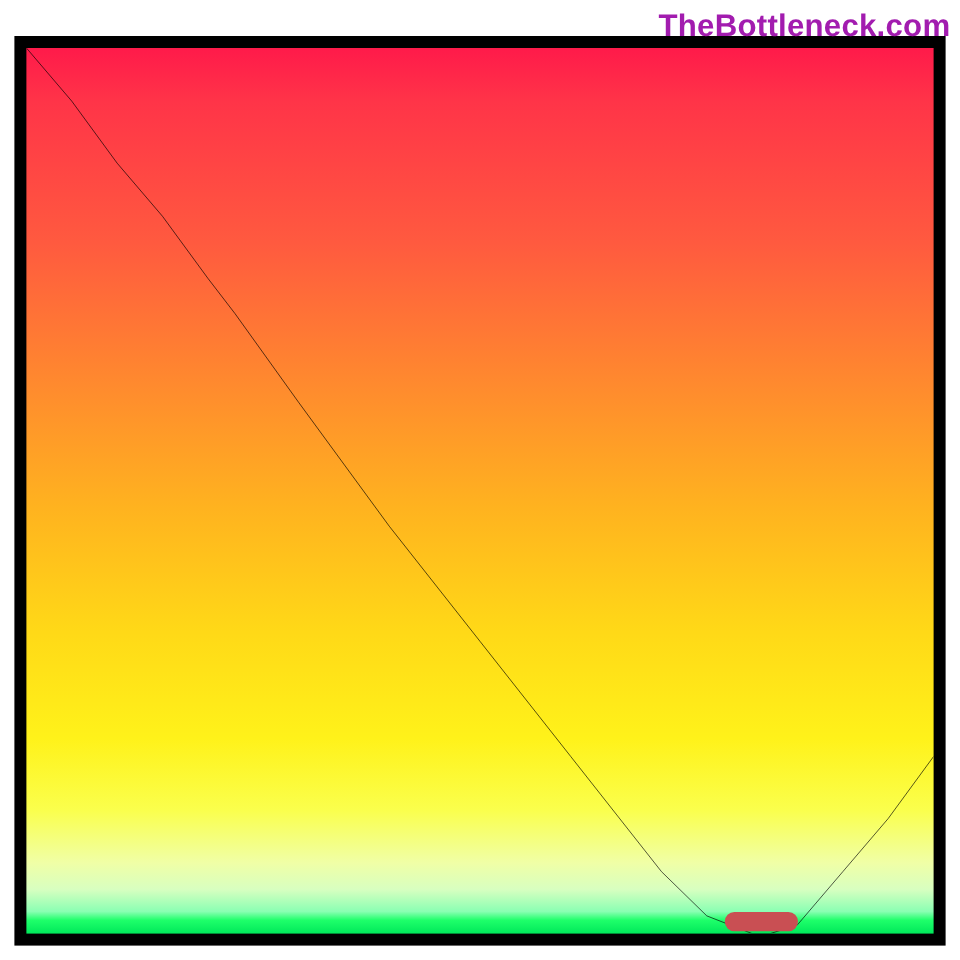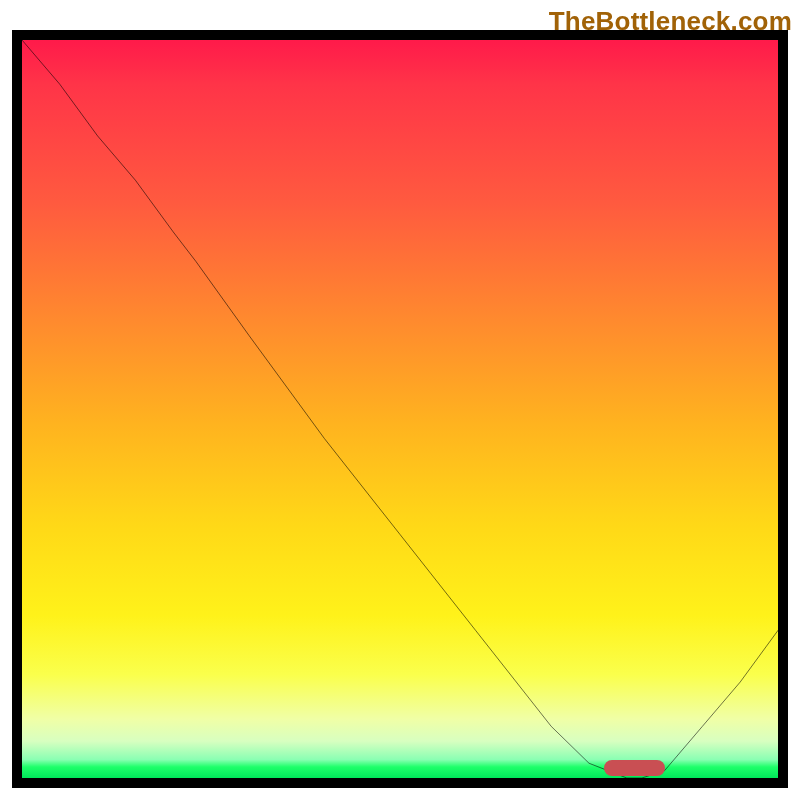--- a/index.html
+++ b/index.html
@@ -12,21 +12,21 @@
   }
   .container {
     position: relative;
     width: 800px;
     height: 800px;
   }
   .watermark {
     position: absolute;
     top: 6px;
     right: 8px;
-    color: #a16207;
+    color: #a21caf;
     font-size: 26px;
     font-weight: 600;
     letter-spacing: 0.2px;
     z-index: 10;
   }
   .frame {
     position: absolute;
     left: 12px;
     top: 30px;
     width: 776px;   

